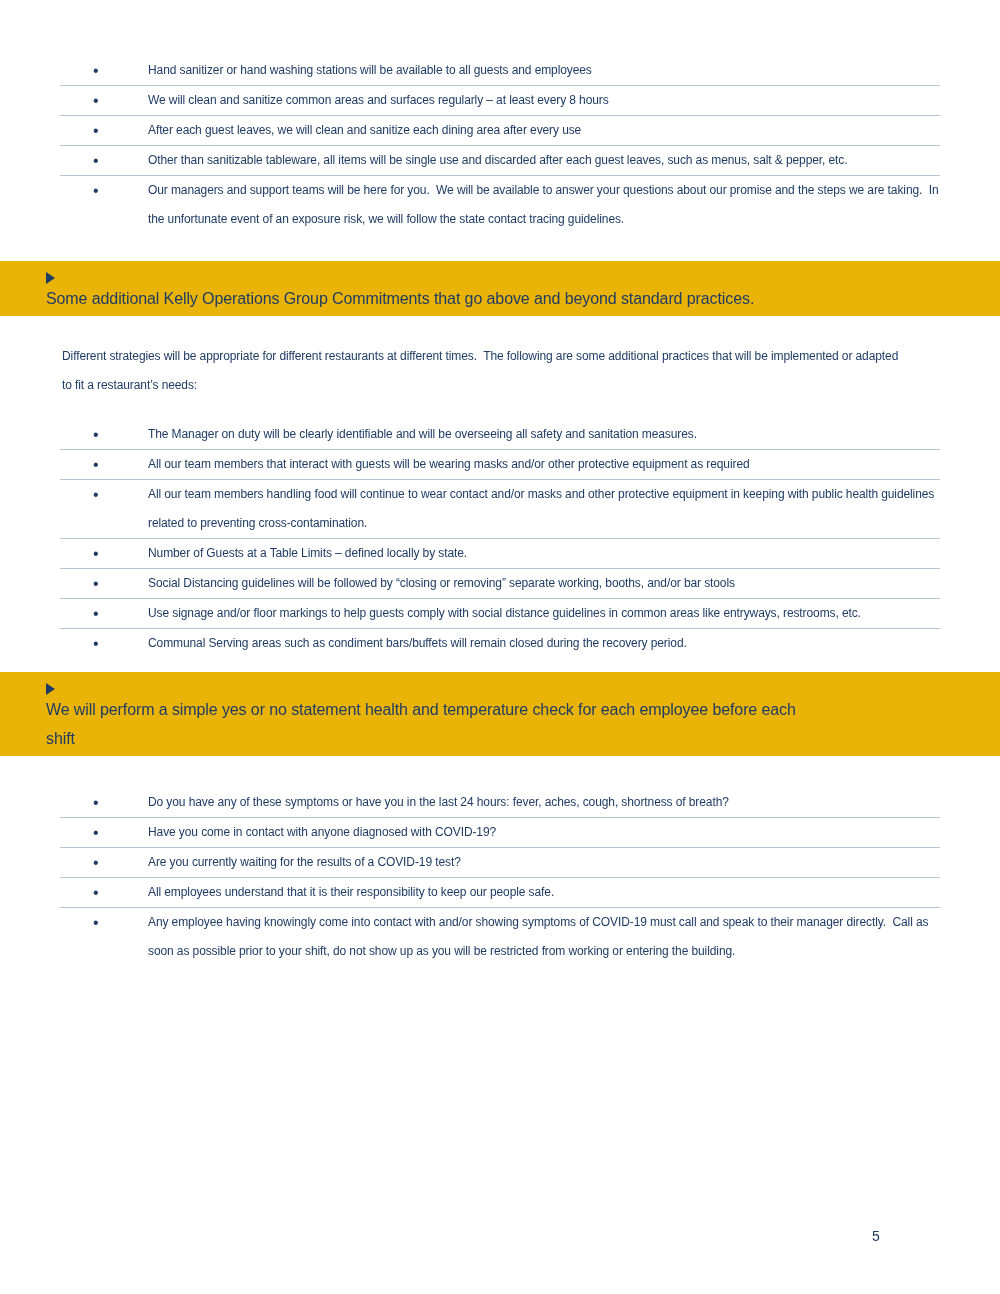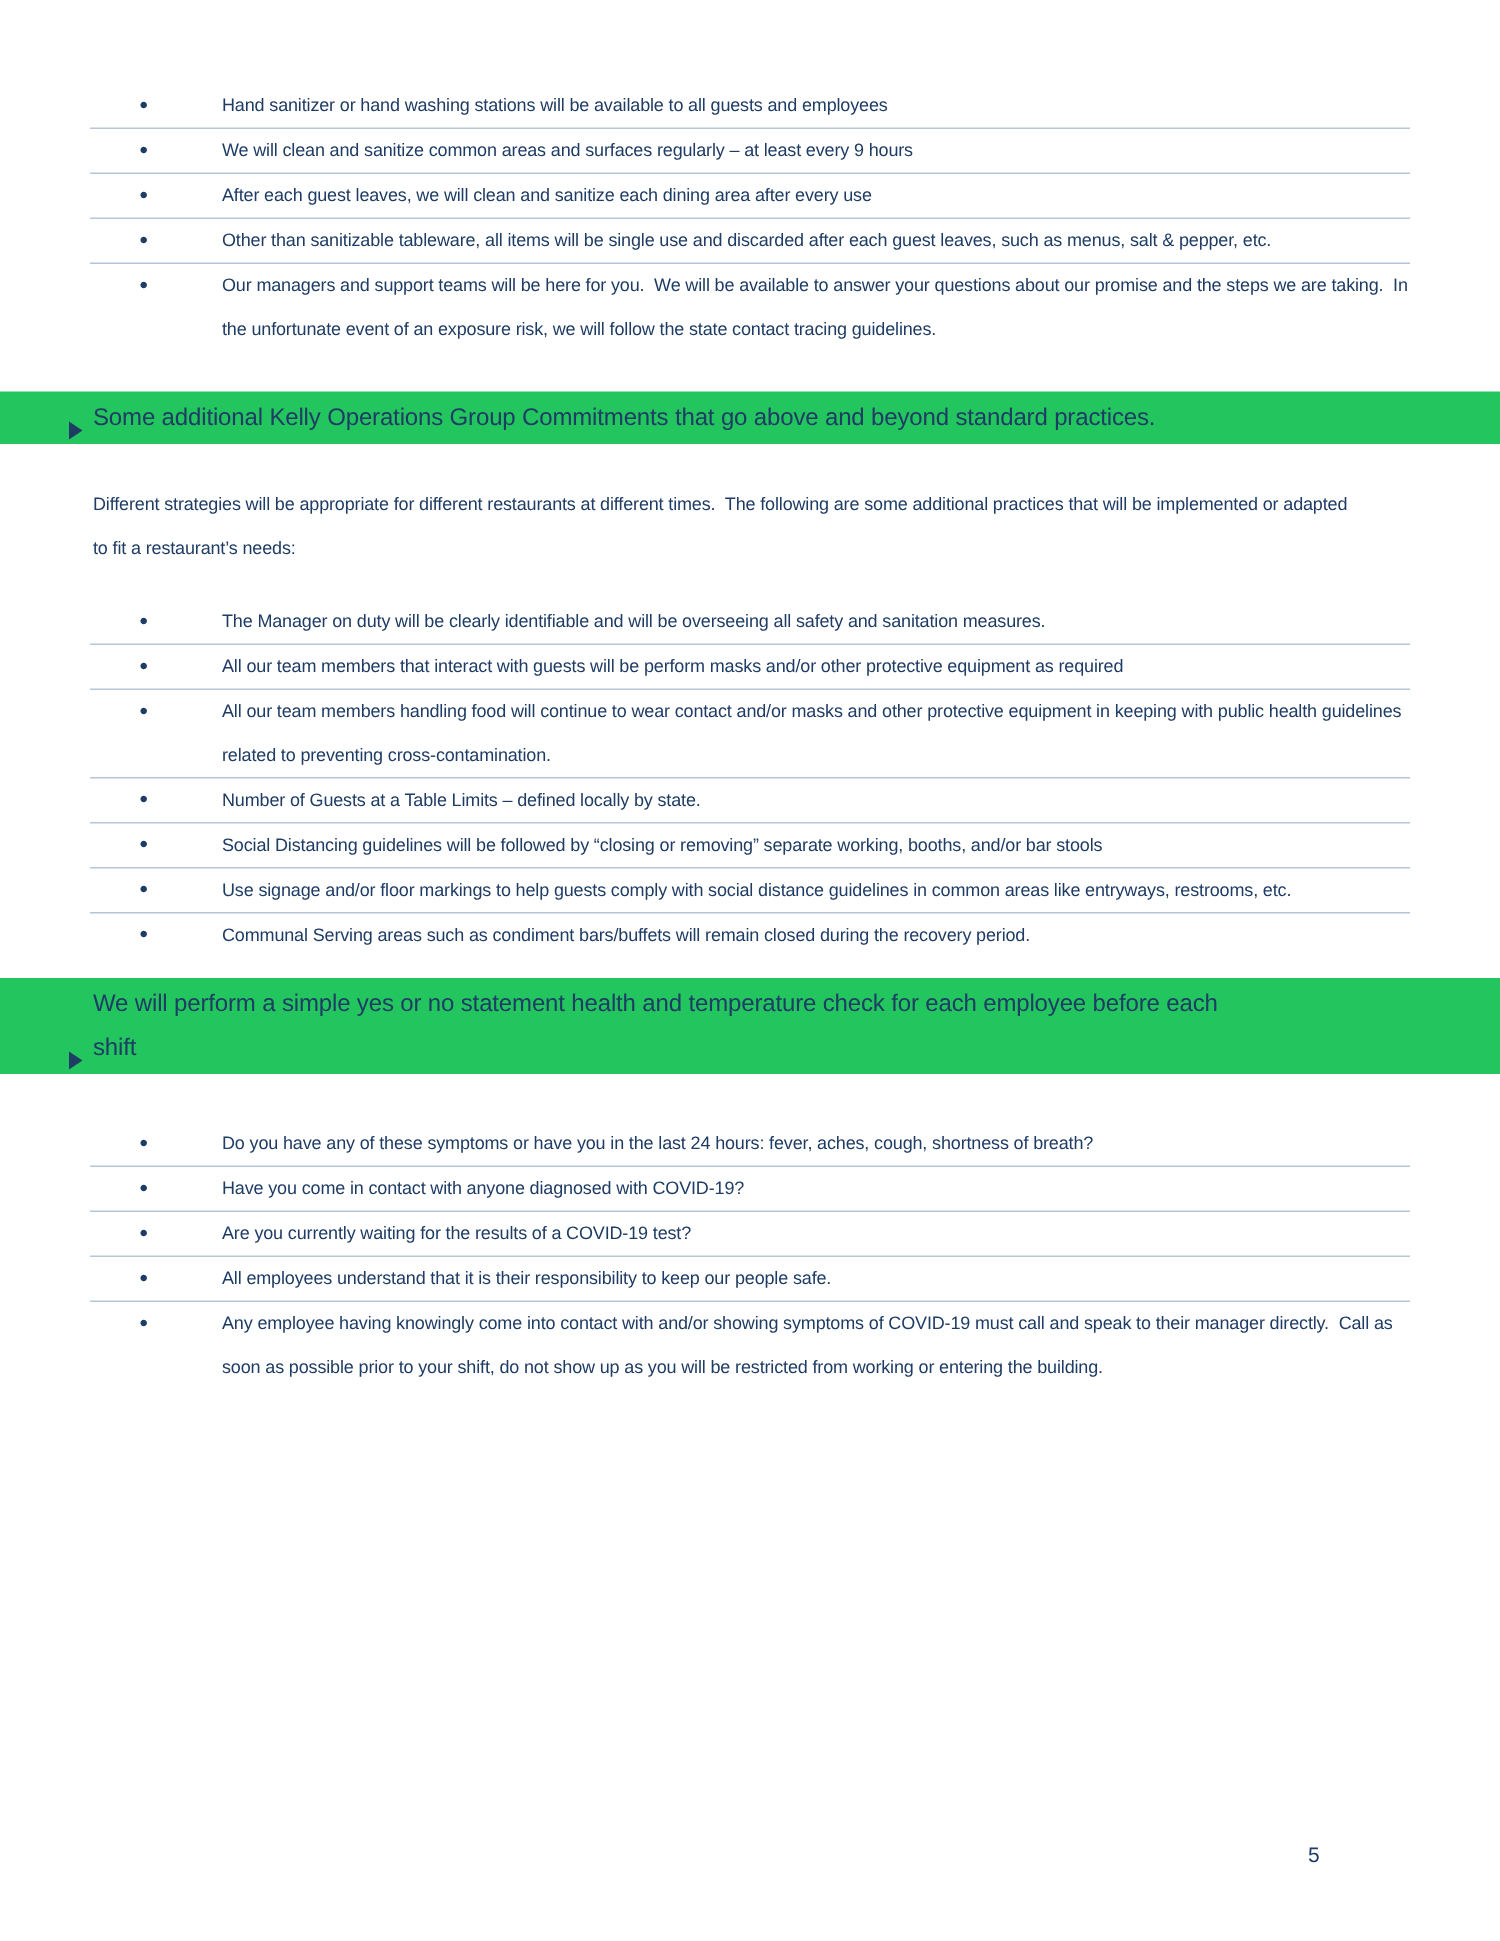--- a/index.html
+++ b/index.html
@@ -32,24 +32,25 @@
     line-height: 29px;
   }
   .li-text {
     flex: 1;
     font-size: 12px;
     line-height: 29px;
     letter-spacing: -0.1px;
     white-space: pre-wrap;
   }
   .band {
-    background: #22c55e;
+    background: #eab308;
     padding: 3px 70px 3px 46px;
     display: flex;
-    align-items: flex-end;
+    align-items: flex-start;
+    flex-direction: column;
   }
   .band-1 { margin-top: 27px; }
   .band-2 { margin-top: 14px; }
   .tri {
     flex: 0 0 auto;
     width: 0;
     height: 0;
     border-top: 6px solid transparent;
     border-bottom: 6px solid transparent;
     border-left: 9px solid #1f3c64;
@@ -84,21 +85,21 @@
 
 <div class="page">
 
   <section class="list list-1">
     <div class="li">
       <span class="bullet">•</span>
       <span class="li-text">Hand sanitizer or hand washing stations will be available to all guests and employees</span>
     </div>
     <div class="li">
       <span class="bullet">•</span>
-      <span class="li-text">We will clean and sanitize common areas and surfaces regularly – at least every 9 hours</span>
+      <span class="li-text">We will clean and sanitize common areas and surfaces regularly – at least every 8 hours</span>
     </div>
     <div class="li">
       <span class="bullet">•</span>
       <span class="li-text">After each guest leaves, we will clean and sanitize each dining area after every use</span>
     </div>
     <div class="li">
       <span class="bullet">•</span>
       <span class="li-text">Other than sanitizable tableware, all items will be single use and discarded after each guest leaves, such as menus, salt &amp; pepper, etc.</span>
     </div>
     <div class="li">
@@ -114,21 +115,21 @@
 
   <p class="para">Different strategies will be appropriate for different restaurants at different times.  The following are some additional practices that will be implemented or adapted to fit a restaurant’s needs:</p>
 
   <section class="list list-2">
     <div class="li">
       <span class="bullet">•</span>
       <span class="li-text">The Manager on duty will be clearly identifiable and will be overseeing all safety and sanitation measures.</span>
     </div>
     <div class="li">
       <span class="bullet">•</span>
-      <span class="li-text">All our team members that interact with guests will be perform masks and/or other protective equipment as required</span>
+      <span class="li-text">All our team members that interact with guests will be wearing masks and/or other protective equipment as required</span>
     </div>
     <div class="li">
       <span class="bullet">•</span>
       <span class="li-text">All our team members handling food will continue to wear contact and/or masks and other protective equipment in keeping with public health guidelines related to preventing cross-contamination.</span>
     </div>
     <div class="li">
       <span class="bullet">•</span>
       <span class="li-text">Number of Guests at a Table Limits – defined locally by state.</span>
     </div>
     <div class="li">

